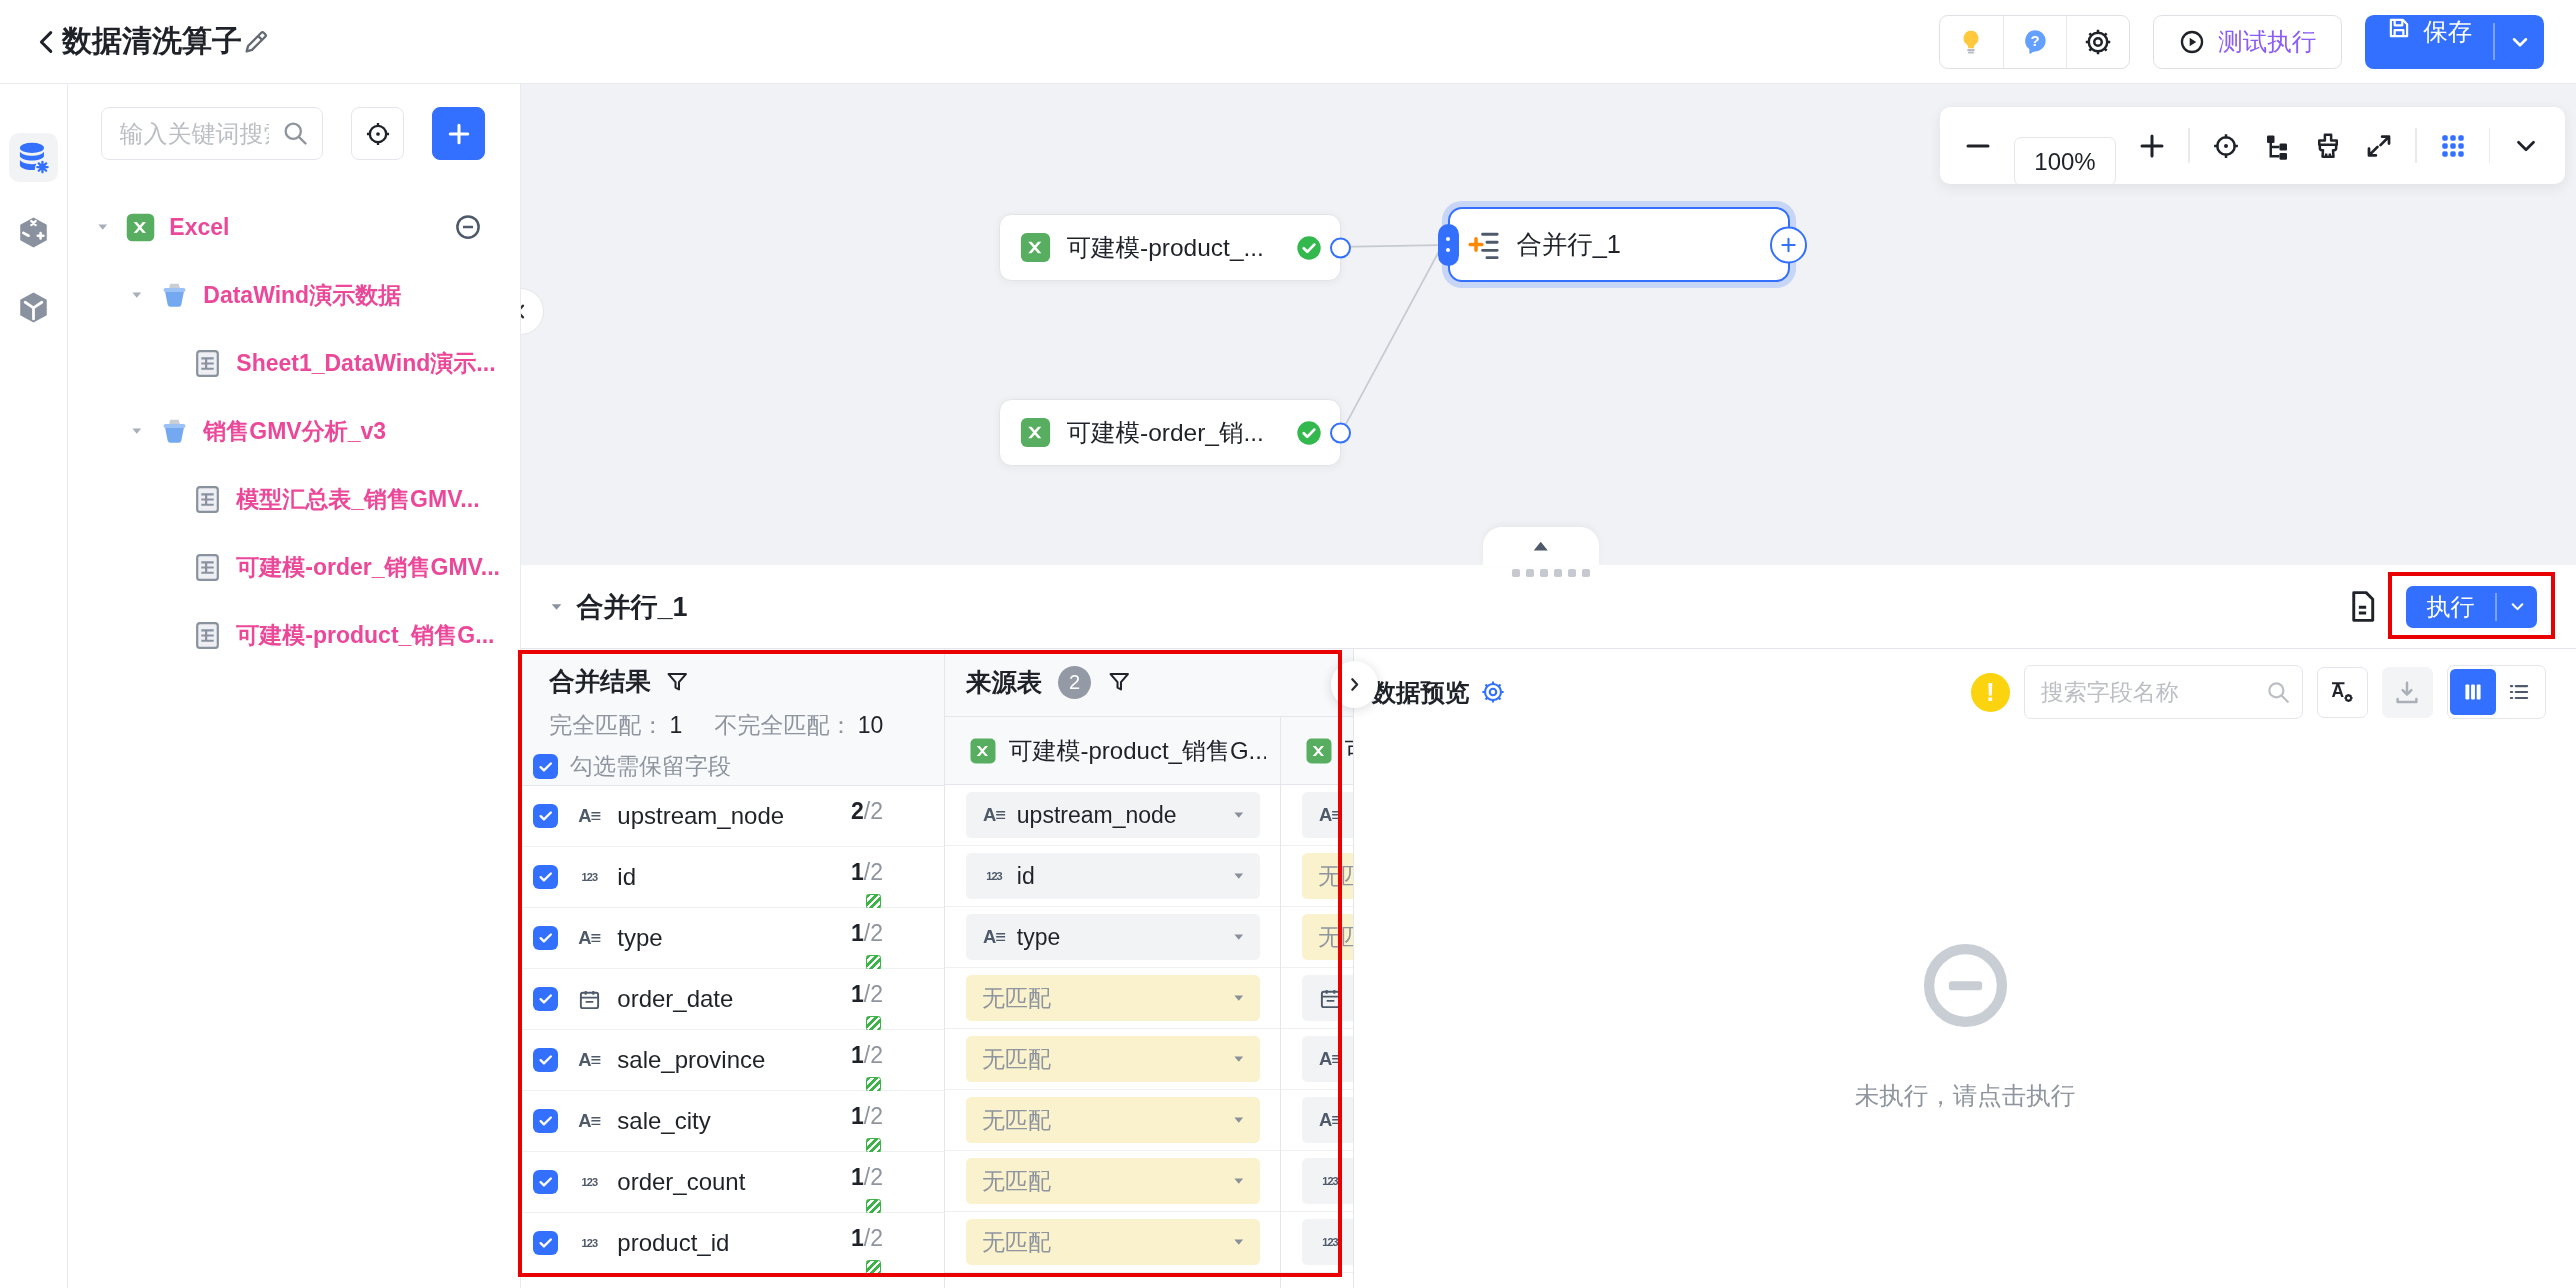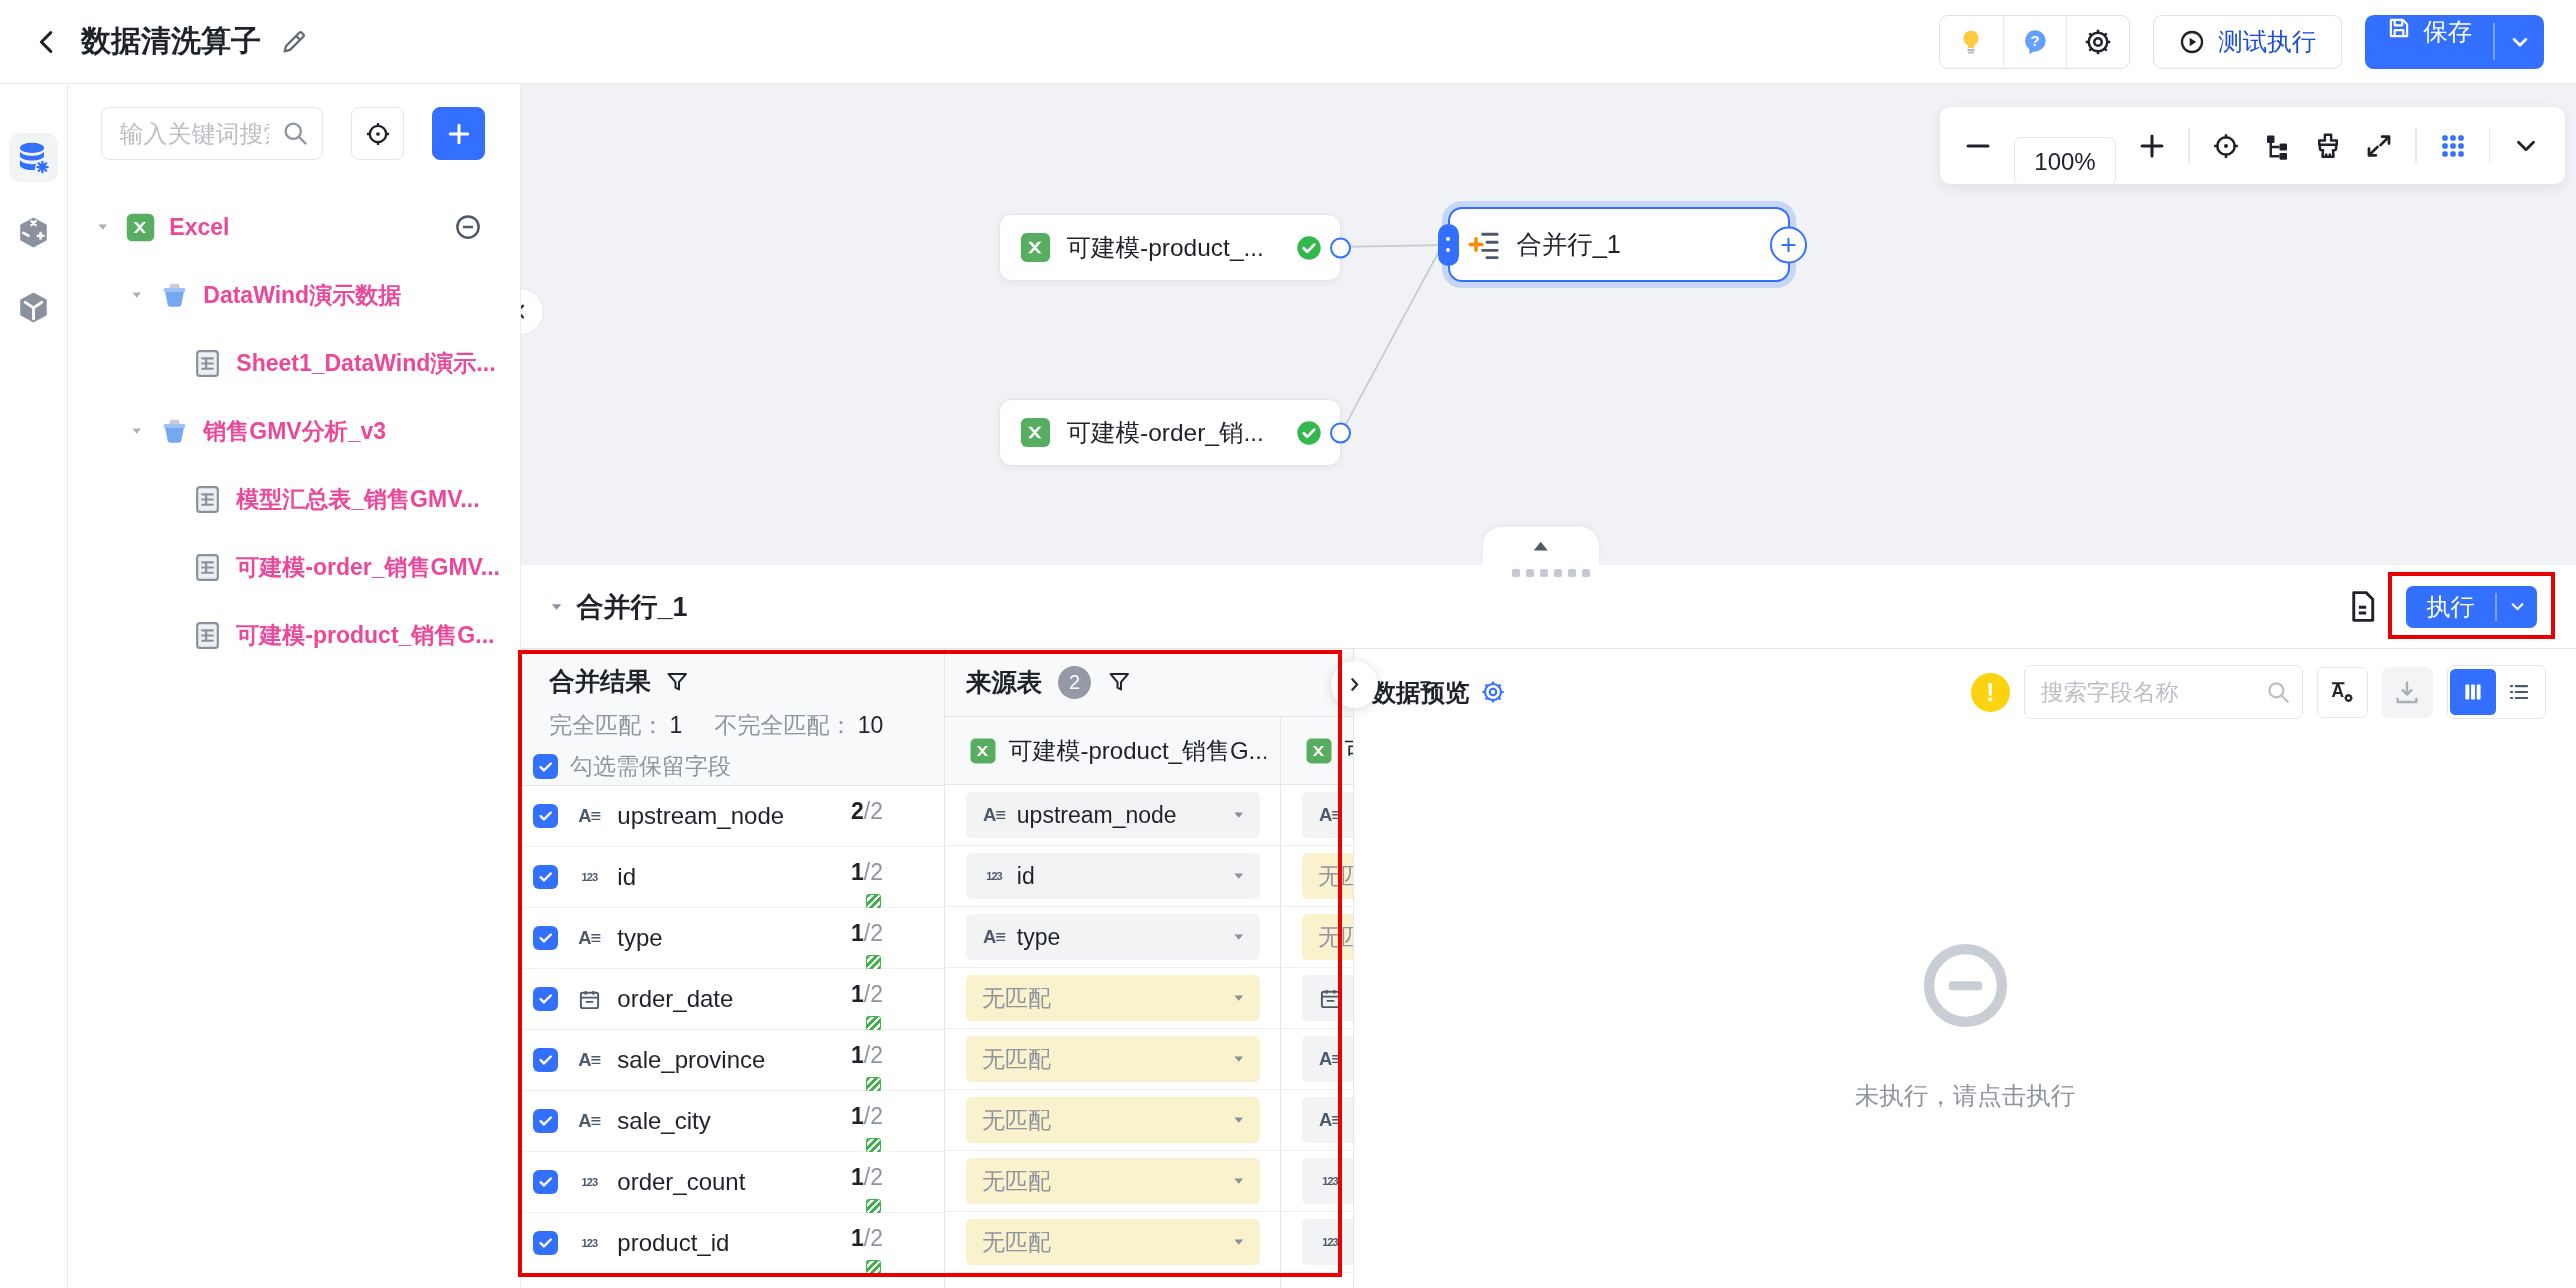--- a/index.html
+++ b/index.html
@@ -5,31 +5,31 @@
   * { box-sizing: border-box; margin: 0; padding: 0; }
   html, body { width: 2576px; height: 1288px; overflow: hidden; }
   body { font-family: "Liberation Sans", "DejaVu Sans", sans-serif; color: #1F2329; background: #fff; }
   .app { position: relative; width: 2576px; height: 1288px; background: #fff; }
   svg { display: block; }
 
   
   .topbar { position: absolute; left: 0; top: 0; width: 2576px; height: 84px; background: #fff;
             border-bottom: 1.8px solid #EAEBEF; display: flex; align-items: center;
             justify-content: space-between; padding: 0 32px; z-index: 10; }
-  .tb-left { display: flex; align-items: center; gap: 19px; }
+  .tb-left { display: flex; align-items: center; }
   .tb-left .back { width: 30px; height: 30px; cursor: pointer; }
   .page-title { font-size: 30px; font-weight: bold; color: #1F2329; }
   .tb-left .pencil { width: 28px; height: 28px; }
   .tb-right { display: flex; align-items: center; gap: 23px; }
   .icon-group { display: flex; align-items: stretch; height: 54px; border: 1.8px solid #DEE0E3; border-radius: 8.8px; background: #fff; }
   .icon-group .igb { width: 63px; display: flex; align-items: center; justify-content: center; cursor: pointer; }
   .icon-group .igb + .igb { border-left: 1.8px solid #E9EAEE; }
   .igb svg { width: 30px; height: 30px; }
   .btn-ghost { height: 54px; display: flex; align-items: center; gap: 12.3px; padding: 0 24.5px;
-               border: 1.8px solid #DEE0E3; border-radius: 8.8px; background: #fff; font-size: 24.5px; color: #1d4ed8; cursor: pointer; }
+               border: 1.8px solid #DEE0E3; border-radius: 8.8px; background: #fff; font-size: 24.5px; color: #8b5cf6; cursor: pointer; }
   .btn-ghost svg { width: 28px; height: 28px; }
   .btn-primary { height: 54px; display: flex; align-items: stretch; background: #3370FF; border-radius: 8.8px;
                  color: #fff; font-size: 24.5px; overflow: hidden; cursor: pointer; }
   .btn-primary .main { display: flex; align-items: flex-start; gap: 11.4px; padding: 0 21px; }
   .btn-primary .vsep { width: 1.8px; background: rgba(255,255,255,.35); margin: 8.8px 0; }
   .btn-primary .chev { width: 49px; display: flex; align-items: center; justify-content: center; }
   .btn-primary svg { width: 26px; height: 26px; }
 
   
   .rail { position: absolute; left: 0; top: 84px; bottom: 0; width: 68px; border-right: 1.8px solid #EAEBEF;

